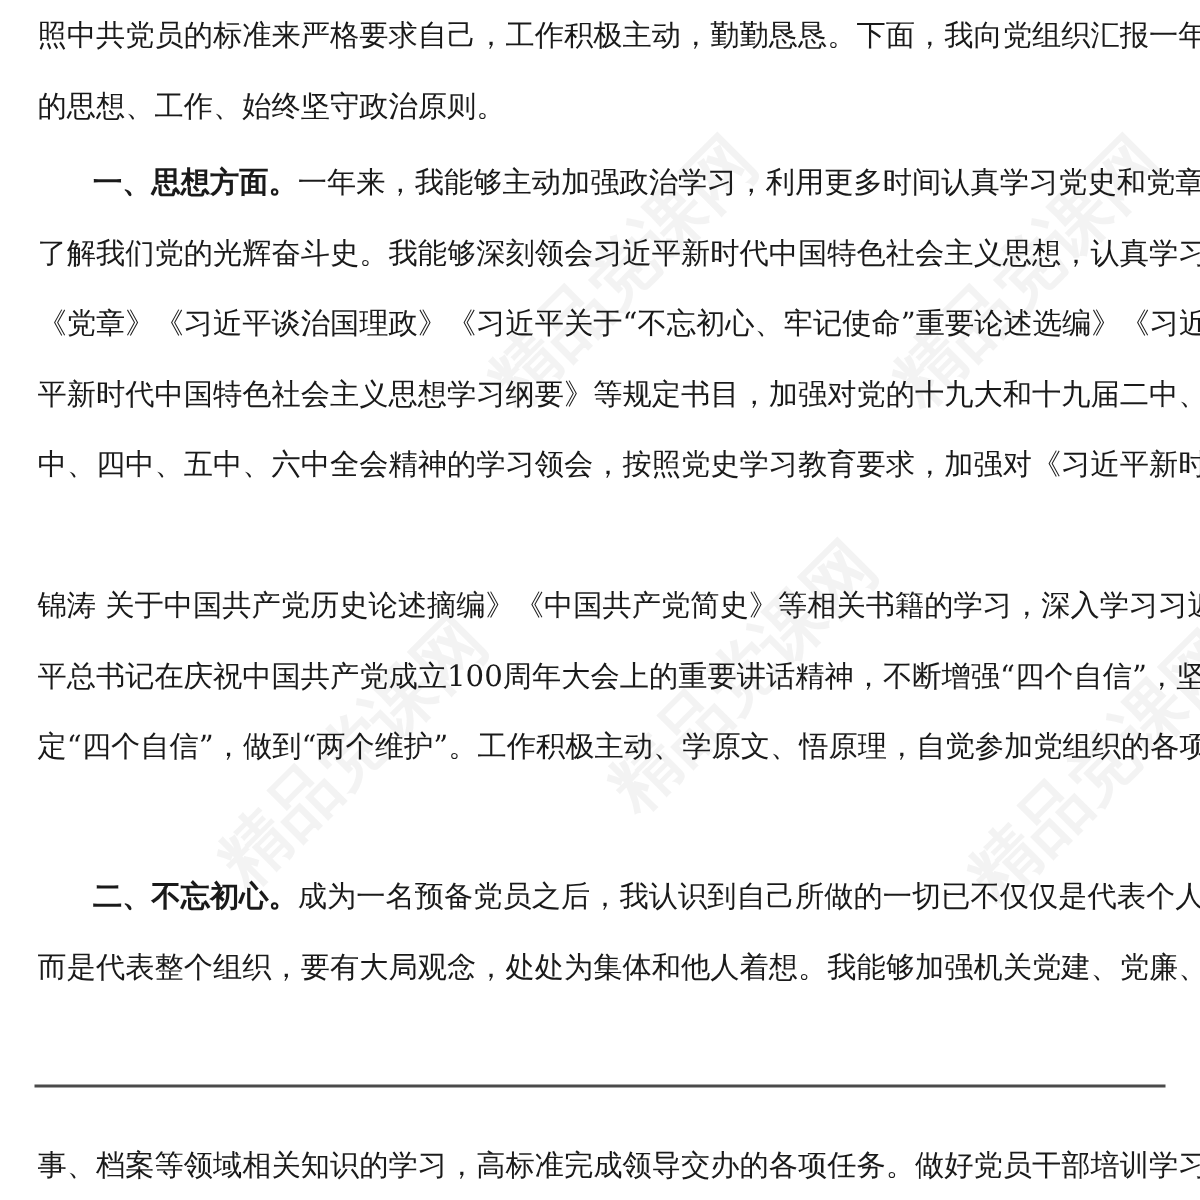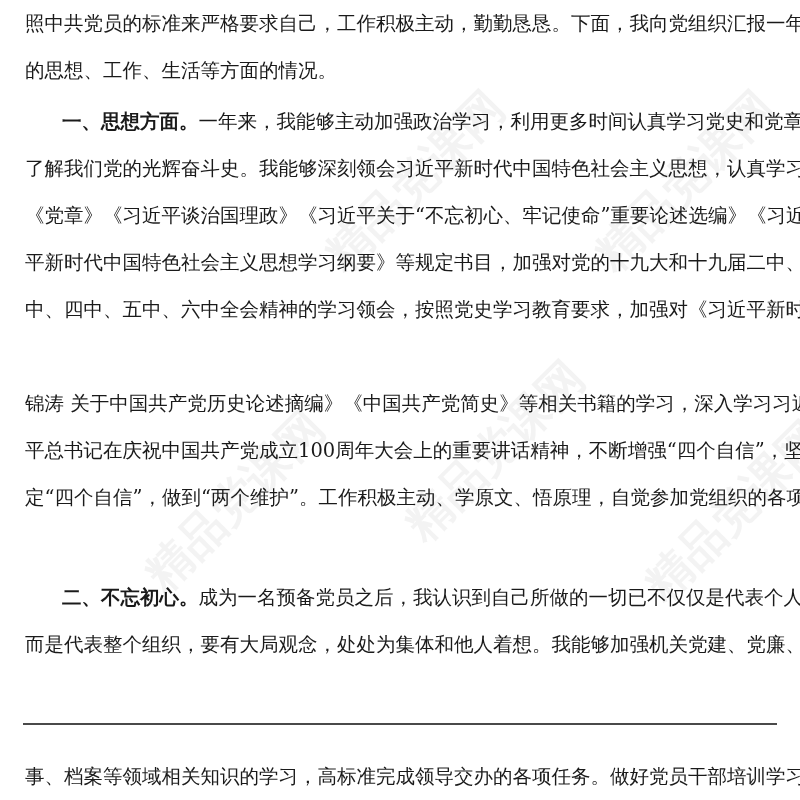--- a/index.html
+++ b/index.html
@@ -68,21 +68,21 @@
 
 <div class="page">
 
   <div class="watermark" style="left:300px; top:150px;">精品党课网</div>
   <div class="watermark" style="left:570px; top:150px;">精品党课网</div>
   <div class="watermark" style="left:380px; top:420px;">精品党课网</div>
   <div class="watermark" style="left:120px; top:470px;">精品党课网</div>
   <div class="watermark" style="left:620px; top:480px;">精品党课网</div>
 
   <div class="line" style="top:9px;">照中共党员的标准来严格要求自己，工作积极主动，勤勤恳恳。下面，我向党组织汇报一年来</div>
-  <div class="line last" style="top:56px;">的思想、工作、生活等方面的情况。</div>
+  <div class="line last" style="top:56px;">的思想、工作、始终坚守政治原则。</div>
 
   <div class="line indent" style="top:107px;">
     <span class="heading">一、思想方面。</span><span>一年来，我能够主动加强政治学习，利用更多时间认真学习党史和党章，</span>
   </div>
   <div class="line" style="top:154px;">了解我们党的光辉奋斗史。我能够深刻领会习近平新时代中国特色社会主义思想，认真学习了</div>
   <div class="line" style="top:201px;">《党章》《习近平谈治国理政》《习近平关于“不忘初心、牢记使命”重要论述选编》《习近</div>
   <div class="line" style="top:248px;">平新时代中国特色社会主义思想学习纲要》等规定书目，加强对党的十九大和十九届二中、三</div>
   <div class="line" style="top:295px;">中、四中、五中、六中全会精神的学习领会，按照党史学习教育要求，加强对《习近平新时代</div>
   <div class="line" style="top:389px;">锦涛 关于中国共产党历史论述摘编》《中国共产党简史》等相关书籍的学习，深入学习习近</div>
   <div class="line" style="top:436px;">平总书记在庆祝中国共产党成立100周年大会上的重要讲话精神，不断增强“四个自信”，坚</div>

